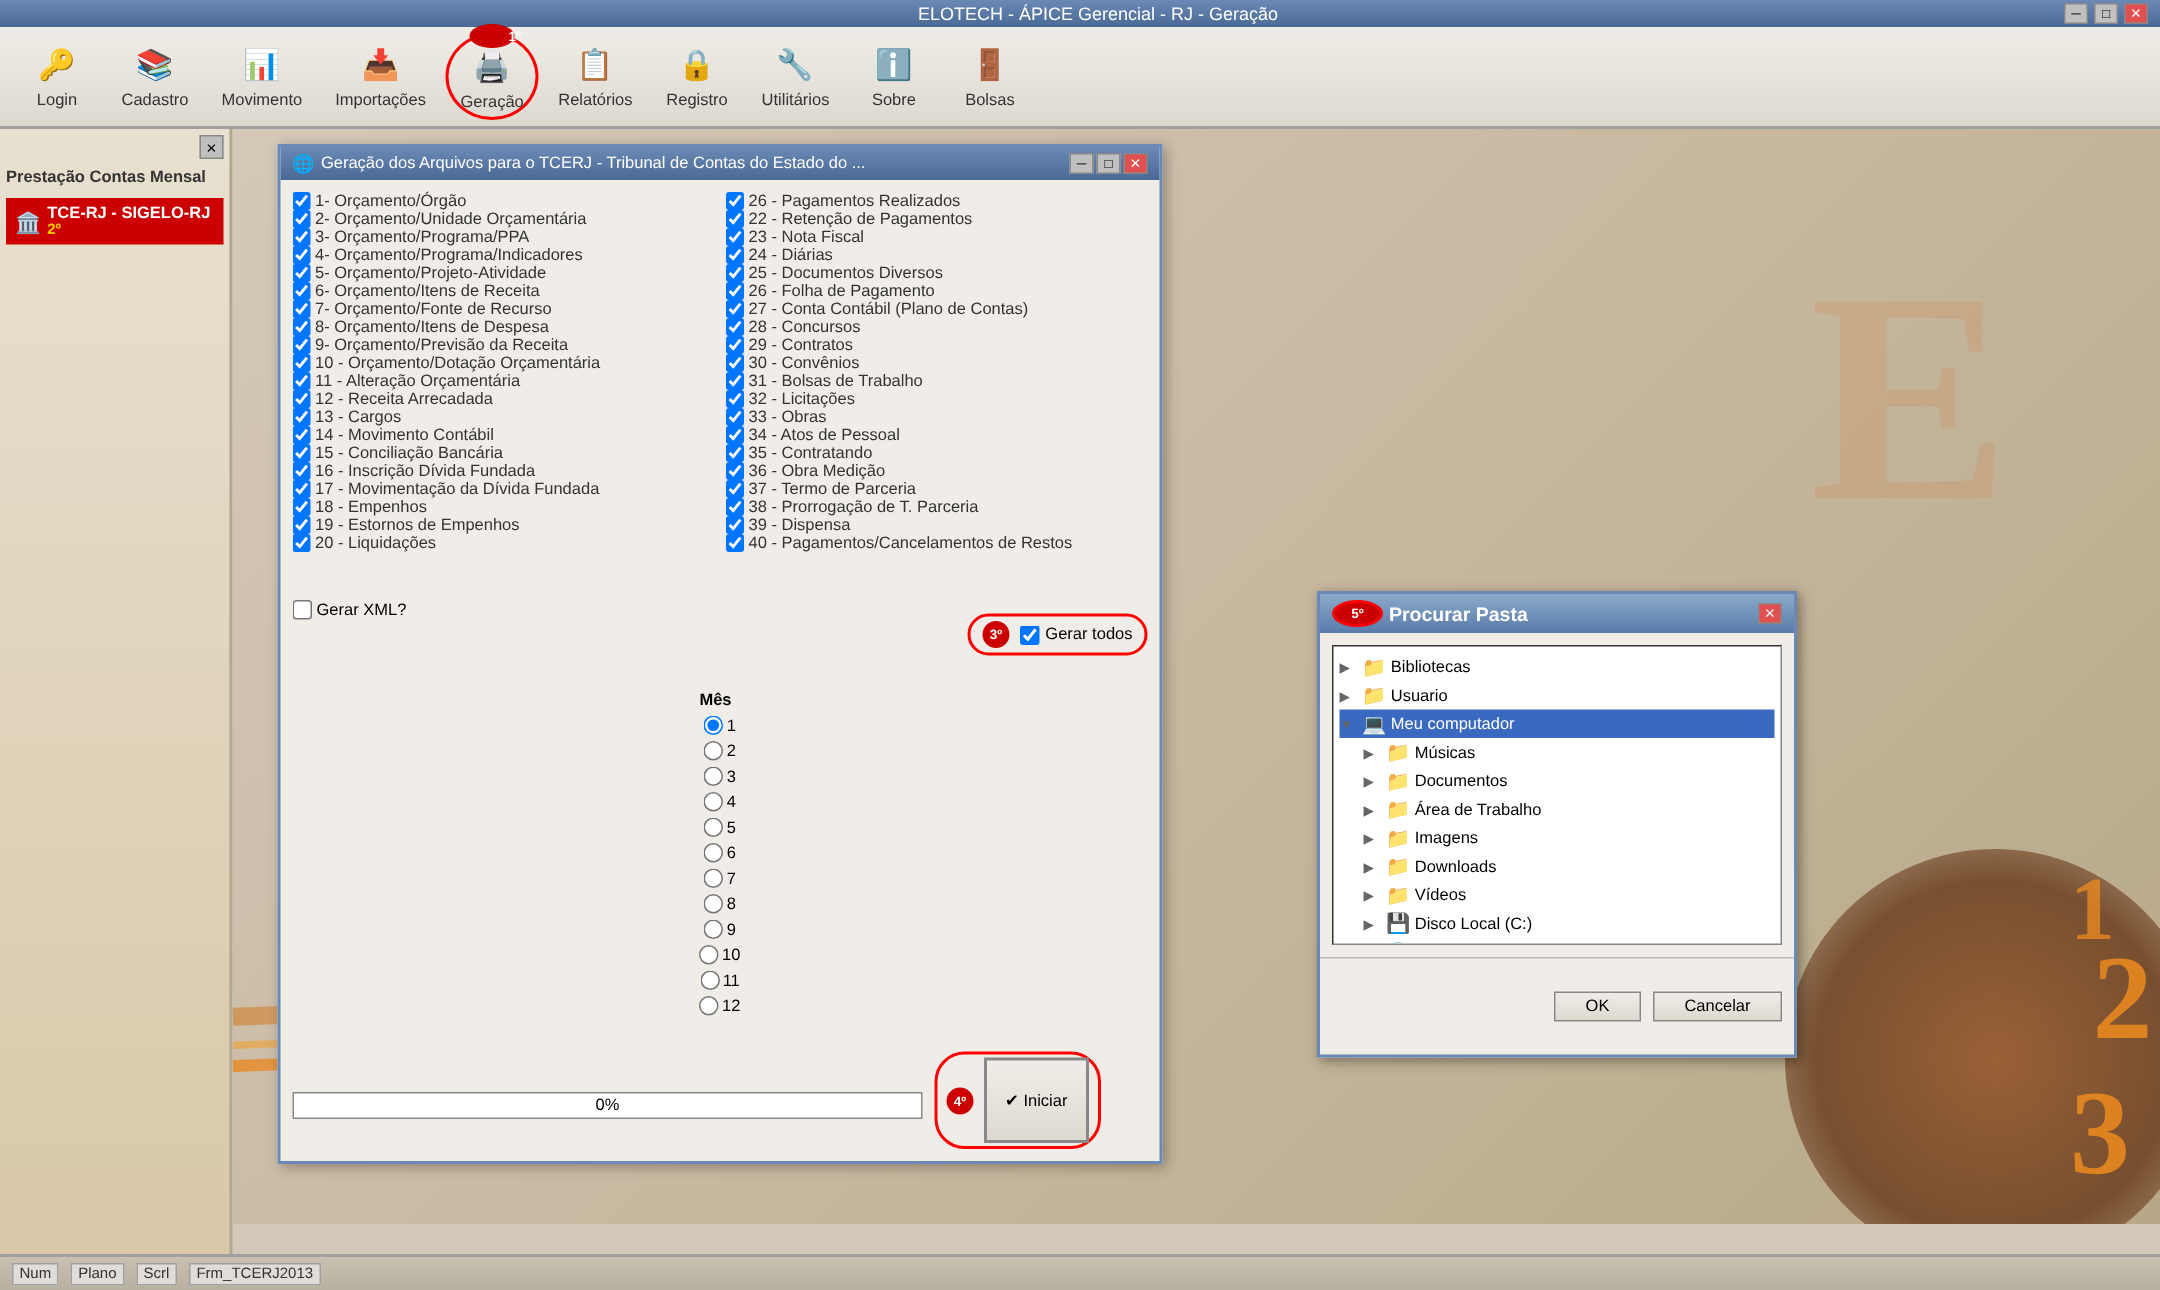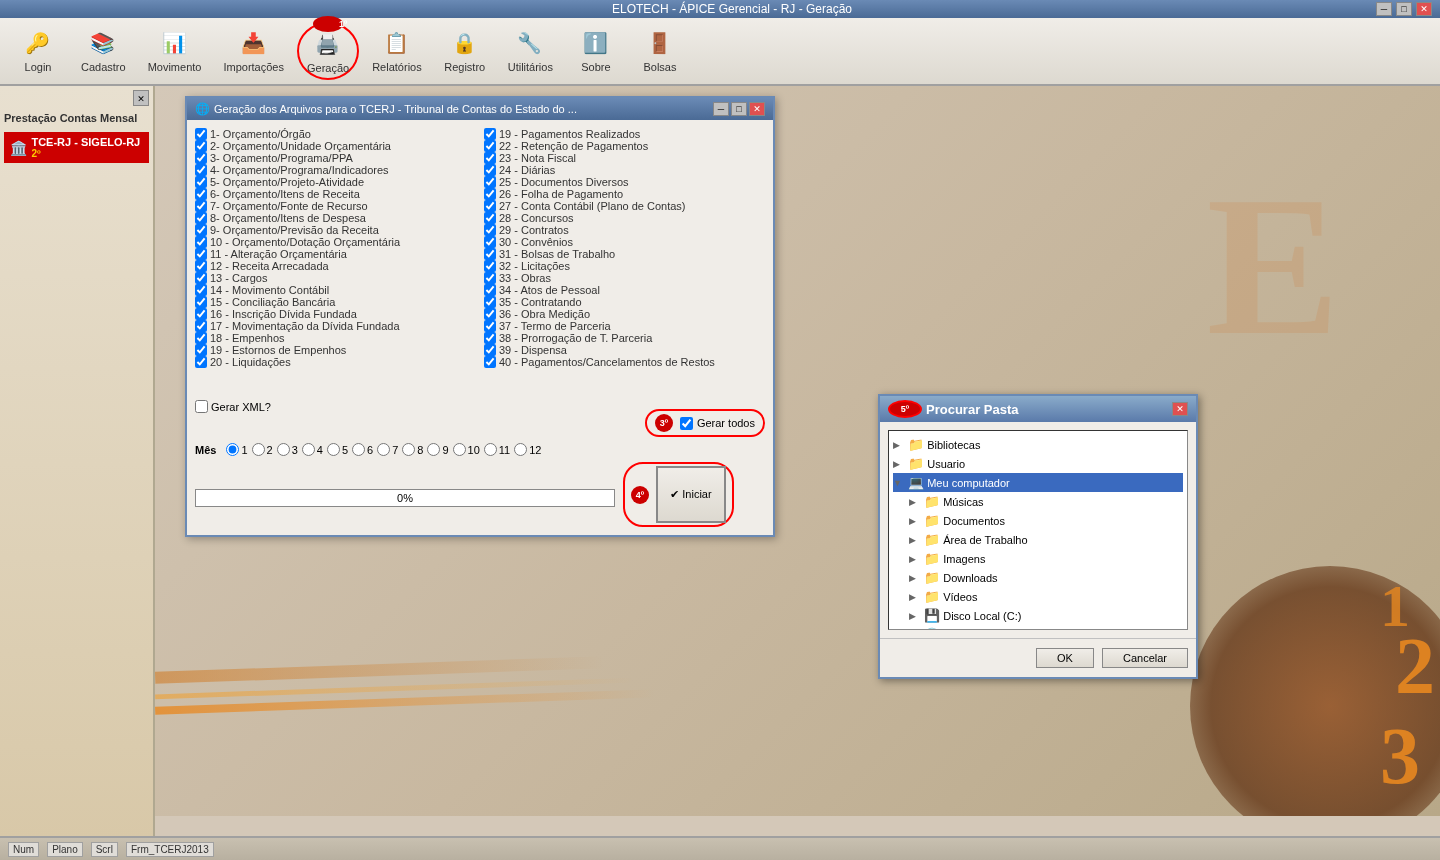--- a/index.html
+++ b/index.html
@@ -137,21 +137,21 @@
     }
     .gerar-xml { display: flex; align-items: center; gap: 3px; }
     .gerar-todos-section { display: flex; align-items: center; gap: 4px; }
     .btn-step {
       display: inline-block;
       background: #cc0000; color: white;
       border-radius: 50%; width: 18px; height: 18px;
       font-size: 9px; text-align: center; line-height: 18px;
       font-weight: bold; margin-right: 3px;
     }
-    .mes-section { display: flex; align-items: center; gap: 4px; margin: 6px 0; }
+    .mes-section { display: flex; align-items: center; gap: 4px; margin: 24px 0; flex-direction: column; }
     .mes-label { font-size: 11px; font-weight: bold; margin-right: 6px; }
     .radio-item { display: flex; align-items: center; gap: 2px; font-size: 11px; }
     .progress-bar-container {
       background: white; border: 1px solid #888;
       height: 18px; width: 420px;
       position: relative; margin-top: 6px;
     }
     .progress-bar-fill {
       background: #4a90d9; height: 100%; width: 0%;
     }
@@ -191,21 +191,21 @@
     .tree-item {
       display: flex; align-items: center; gap: 3px;
       padding: 2px 0; font-size: 11px; cursor: pointer;
     }
     .tree-item.selected { background: #3a6abf; color: white; }
     .tree-arrow { width: 12px; font-size: 9px; color: #666; }
     .tree-folder-icon { font-size: 13px; }
     .tree-indent { padding-left: 16px; }
     .pasta-footer {
       display: flex; justify-content: flex-end; gap: 8px;
-      padding: 9px 8px;
+      padding: 22px 8px;
       border-top: 1px solid #c0c0c0;
     }
     .pasta-btn {
       background: linear-gradient(to bottom, #f0ede8, #ddd9d0);
       border: 1px solid #888; padding: 3px 20px;
       font-size: 11px; cursor: pointer;
     }
 
     
     .status-bar {
@@ -417,21 +417,21 @@
             </div>
           <div class="checkbox-item">
               <input type="checkbox" checked="" style="">
               <label>20 - Liquidações</label>
             </div>
         </div>
 
         <div>
           <div class="checkbox-item">
               <input type="checkbox" checked="" style="">
-              <label>19 - Pagamentos Realizados</label>
+              <label>26 - Pagamentos Realizados</label>
             </div>
           <div class="checkbox-item">
               <input type="checkbox" checked="" style="">
               <label>22 - Retenção de Pagamentos</label>
             </div>
           <div class="checkbox-item">
               <input type="checkbox" checked="" style="">
               <label>23 - Nota Fiscal</label>
             </div>
           <div class="checkbox-item">

